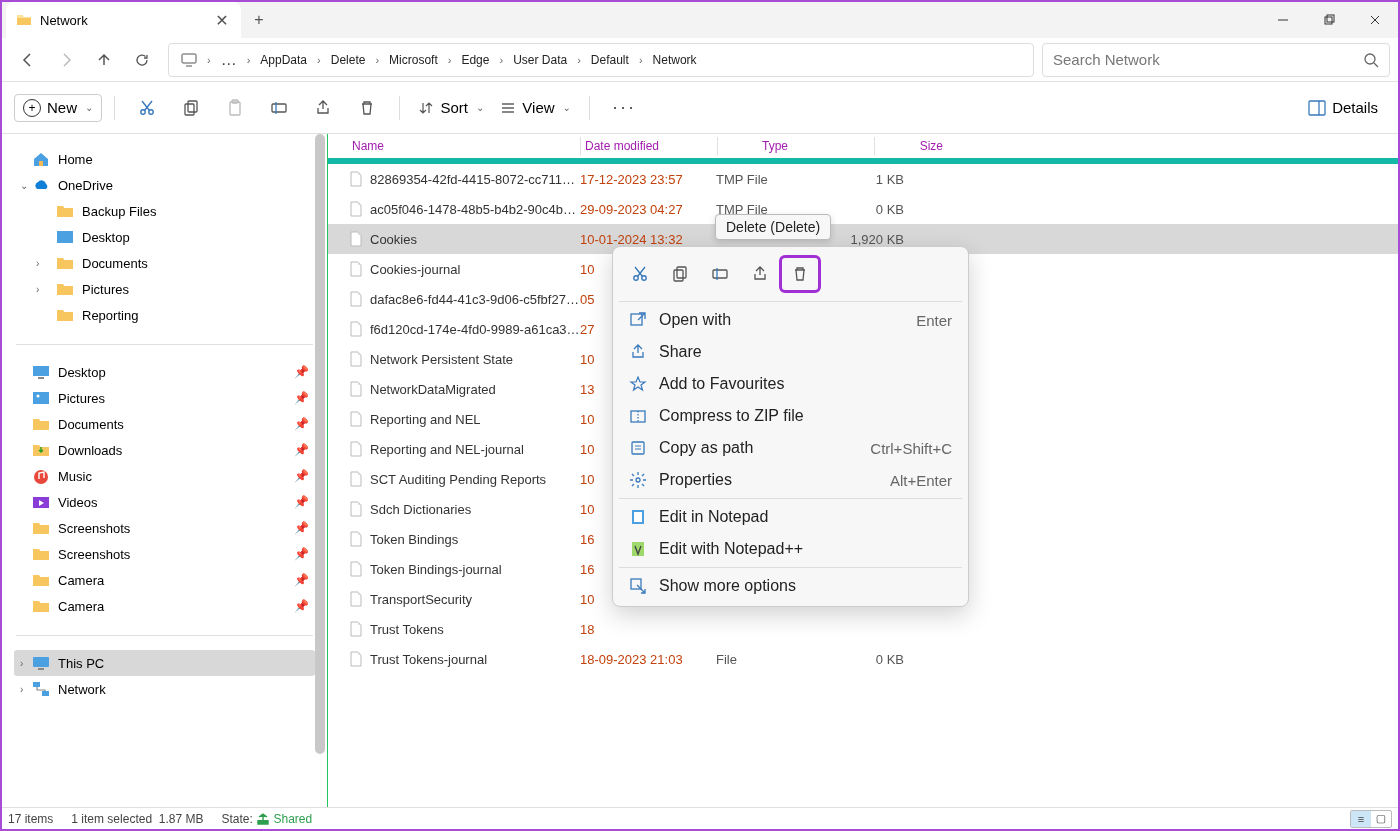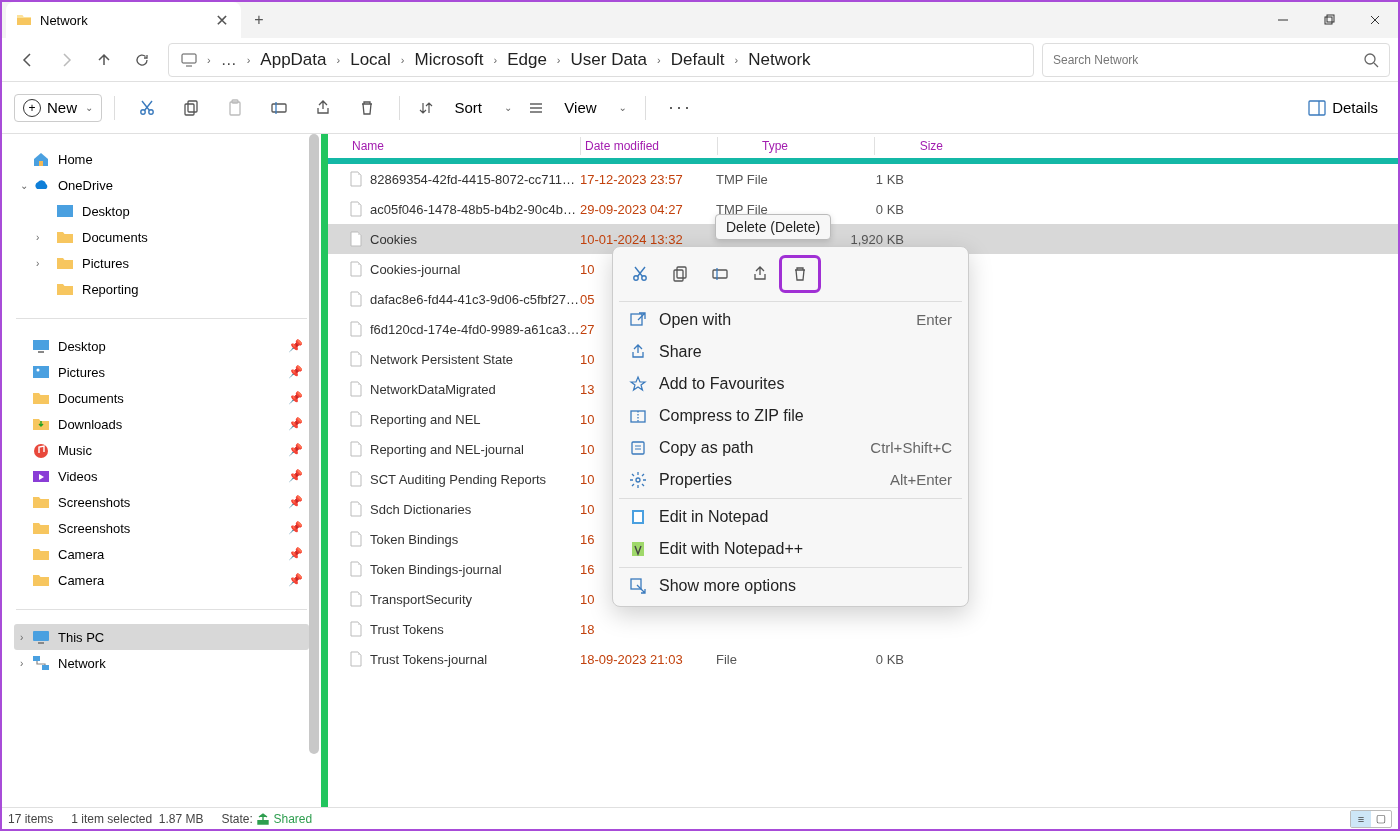--- a/index.html
+++ b/index.html
@@ -12,38 +12,38 @@
 .tab-close { width: 18px; height: 18px; display: flex; align-items: center; justify-content: center; color: #555; cursor: pointer; }
 .new-tab { width: 36px; height: 36px; display: flex; align-items: center; justify-content: center; color: #555; cursor: pointer; font-size: 16px; }
 .win-controls { margin-left: auto; display: flex; }
 .win-btn { width: 46px; height: 36px; display: flex; align-items: center; justify-content: center; color: #333; }
 
 .addressbar { height: 44px; display: flex; align-items: center; gap: 2px; padding: 4px 8px; border-bottom: 1px solid #e0e0e0; background: #fff; }
 .nav-btn { width: 36px; height: 36px; display: flex; align-items: center; justify-content: center; color: #666; border-radius: 4px; }
 .nav-btn.disabled { color: #bbb; }
 .breadcrumbs { flex: 1; height: 34px; background: #fff; border: 1px solid #ddd; border-radius: 4px; display: flex; align-items: center; padding: 0 6px; gap: 2px; margin: 0 6px; overflow: hidden; }
 .bc-icon-btn { width: 28px; height: 28px; display: flex; align-items: center; justify-content: center; color: #444; }
-.bc-seg { font-size: 17px; color: #222; padding: 2px 6px; white-space: nowrap; }
+.bc-seg { font-size: 12px; color: #222; padding: 2px 6px; white-space: nowrap; }
 .bc-chev { color: #666; font-size: 11px; padding: 0 2px; }
 .searchbox { width: 348px; height: 34px; border: 1px solid #ddd; border-radius: 4px; display: flex; align-items: center; padding: 0 10px; color: #777; }
-.search-input { flex: 1; font-size: 12px; color: #777; }
+.search-input { flex: 1; font-size: 15px; color: #777; }
 .search-icon { color: #666; }
 
 .toolbar { height: 52px; display: flex; align-items: center; gap: 4px; padding: 0 12px; border-bottom: 1px solid #e0e0e0; }
 .tb-new { display: flex; align-items: center; gap: 6px; padding: 4px 8px; border: 1px solid #ccc; border-radius: 4px; font-size: 15px; }
 .tb-new .plus-circle { width: 18px; height: 18px; border: 1.5px solid #333; border-radius: 50%; display: flex; align-items: center; justify-content: center; font-size: 12px; }
 .tb-chev { color: #666; font-size: 10px; margin-left: 2px; }
 .tb-sep { width: 1px; height: 24px; background: #ddd; margin: 0 8px; }
 .tb-icon { width: 40px; height: 36px; display: flex; align-items: center; justify-content: center; color: #444; }
-.tb-text-btn { display: flex; align-items: center; gap: 20px; padding: 4px 6px; font-size: 15px; }
+.tb-text-btn { display: flex; align-items: center; gap: 6px; padding: 4px 6px; font-size: 15px; }
 .tb-dots { font-size: 18px; letter-spacing: 2px; color: #444; padding: 0 10px; }
 .tb-details { margin-left: auto; display: flex; align-items: center; gap: 6px; font-size: 15px; padding: 0 8px; }
 
 .main { display: flex; height: calc(100% - 36px - 44px - 52px - 22px); }
-.sidebar { width: 326px; border-right: 7px solid #22c55e; padding: 8px 0; overflow: hidden; position: relative; }
+.sidebar { width: 326px; border-right: 1px solid #22c55e; padding: 8px 0; overflow: hidden; position: relative; }
 .side-group { padding: 4px 12px 12px 12px; }
 .side-divider { height: 1px; background: #e0e0e0; margin: 4px 14px 10px 14px; }
 .side-item { display: flex; align-items: center; gap: 8px; padding: 5px 6px 5px 28px; font-size: 13px; position: relative; }
 .side-item.root { padding-left: 18px; }
 .side-item.selected { background: #d8d8d8; border-radius: 3px; }
 .side-item .expand { position: absolute; left: 6px; color: #666; font-size: 10px; }
 .side-item .pin { margin-left: auto; color: #888; font-size: 12px; }
 .side-icon { width: 18px; height: 16px; flex-shrink: 0; }
 .side-scroll-thumb { position: absolute; right: 2px; top: 0; width: 10px; height: 620px; background: #c8c8c8; border-radius: 5px; }
 
@@ -70,21 +70,21 @@
 .statusbar .spacer { flex: 1; }
 .view-toggle { display: flex; border: 1px solid #bbb; border-radius: 2px; overflow: hidden; }
 .view-toggle .vt { width: 20px; height: 16px; display: flex; align-items: center; justify-content: center; font-size: 11px; }
 .view-toggle .vt.active { background: #cde6f7; }
 
 .context-menu { position: absolute; left: 610px; top: 244px; width: 357px; background: #f7f7f7; border: 1px solid #ccc; border-radius: 8px; box-shadow: 0 8px 24px rgba(0,0,0,0.18); z-index: 50; padding: 4px 0; font-size: 16px; }
 .ctx-quick { display: flex; gap: 2px; padding: 6px 8px 8px 8px; }
 .ctx-quick-btn { width: 38px; height: 34px; display: flex; align-items: center; justify-content: center; color: #444; border-radius: 4px; }
 .ctx-quick-btn.highlighted { outline: 3px solid #a030d4; outline-offset: -1px; }
 .ctx-sep { height: 1px; background: #ddd; margin: 2px 6px; }
-.ctx-item { display: flex; align-items: flex-start; gap: 12px; padding: 7px 16px; color: #222; }
+.ctx-item { display: flex; align-items: flex-end; gap: 12px; padding: 7px 16px; color: #222; }
 .ctx-item .ctx-icon { width: 18px; height: 18px; color: #3a7abd; flex-shrink: 0; }
 .ctx-item .ctx-shortcut { margin-left: auto; color: #666; font-size: 15px; }
 
 .tooltip { position: absolute; left: 713px; top: 212px; background: #f7f7f7; border: 1px solid #bbb; border-radius: 4px; padding: 4px 10px; font-size: 14px; color: #222; z-index: 60; box-shadow: 0 2px 6px rgba(0,0,0,0.15); }
 
 .sel-highlight { position: absolute; left: 340px; top: 224px; width: 244px; height: 30px; border: 3px solid #a030d4; z-index: 5; pointer-events: none; }
 </style>
 </head>
 <body>
 
@@ -145,21 +145,21 @@
         <svg width="16" height="14" viewBox="0 0 16 14">
           <rect x="1" y="1" width="14" height="9" rx="1" fill="none" stroke="#555"></rect>
           <line x1="5" y1="13" x2="11" y2="13" stroke="#555"></line>
         </svg>
       </div>
     <span class="bc-chev">›</span>
     <span class="bc-icon-btn" style="font-size:16px;">…</span>
     <span class="bc-chev">›</span>
     <span class="bc-seg">AppData</span>
     <span class="bc-chev">›</span>
-    <span class="bc-seg">Local</span>
+    <span class="bc-seg">Delete</span>
     <span class="bc-chev">›</span>
     <span class="bc-seg">Microsoft</span>
     <span class="bc-chev">›</span>
     <span class="bc-seg">Edge</span>
     <span class="bc-chev">›</span>
     <span class="bc-seg">User Data</span>
     <span class="bc-chev">›</span>
     <span class="bc-seg">Default</span>
     <span class="bc-chev">›</span>
     <span class="bc-seg">Network</span>
@@ -258,20 +258,26 @@
       <div class="side-item root">
         <span class="expand">⌄</span>
         <svg class="side-icon" viewBox="0 0 18 16">
             <path fill="#0f7fd8" d="M5 12a4 4 0 0 1 1-7 4.5 4.5 0 0 1 8 2 3 3 0 0 1 0 5z"></path>
           </svg>
         <span>OneDrive</span>
       </div>
       <div id="onedrive-children">
           <div class="side-item" style="padding-left: 42px;">
             <svg class="side-icon" viewBox="0 0 18 16">
+              <path fill="#f7c65f" d="M1 3h6l1.5 2H17v9H1z"></path>
+            </svg>
+            <span>Backup Files</span>
+          </div>
+          <div class="side-item" style="padding-left: 42px;">
+            <svg class="side-icon" viewBox="0 0 18 16">
               <rect x="1" y="2" width="16" height="12" fill="#4aa0e0"></rect>
             </svg>
             <span>Desktop</span>
           </div>
           <div class="side-item" style="padding-left: 42px;">
             <span class="expand" style="left:22px">›</span>
             <svg class="side-icon" viewBox="0 0 18 16">
               <path fill="#f7c65f" d="M1 3h6l1.5 2H17v9H1z"></path>
             </svg>
             <span>Documents</span>

